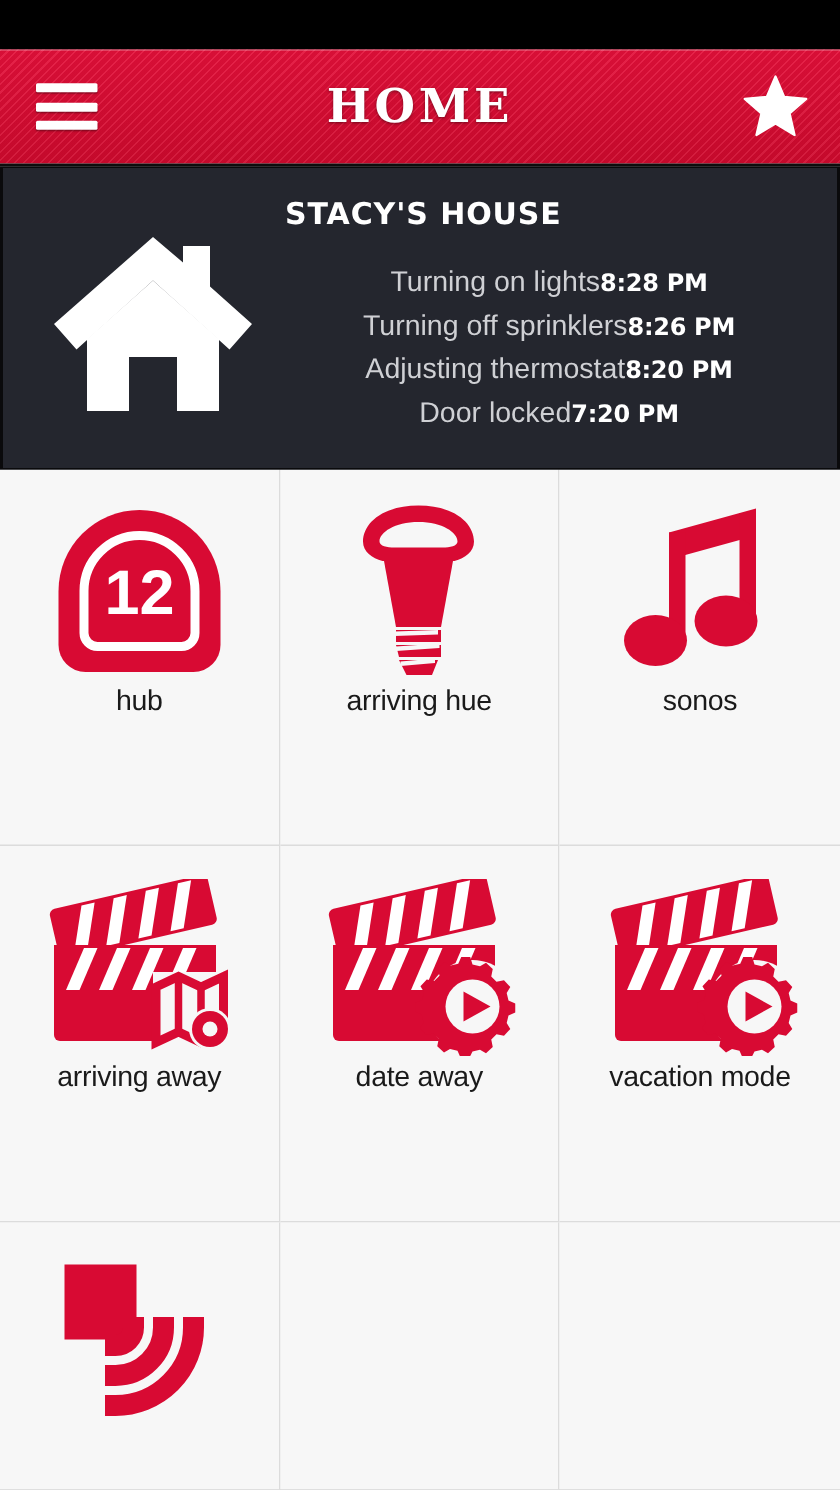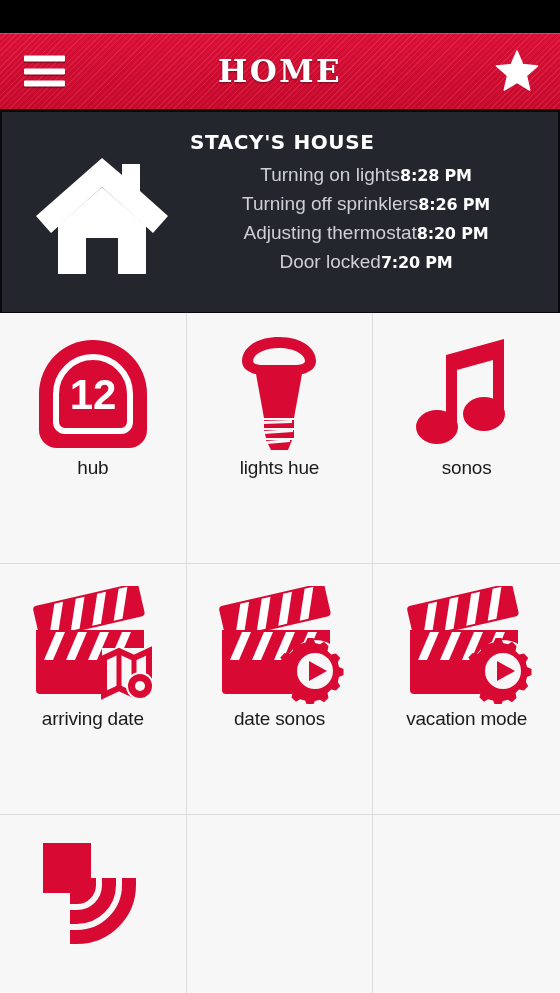--- a/index.html
+++ b/index.html
@@ -51,21 +51,21 @@
   .activity {
     position:relative; height:202px; background:#24262e;
     border:1px solid #0a0a0c; border-left-width:2px; border-right-width:2px;
     display:flex; align-items:flex-start; padding:18px 16px 0 16px;
   }
   .house-wrap { width:168px; display:flex; align-items:center; justify-content:center; padding-top:26px; }
   .activity-body { flex:1; padding-left:4px; }
   .house-name {
     color:#fff; font-size:20px; font-weight:bold; letter-spacing:.6px;
     font-family:"DejaVu Sans", sans-serif;
-    margin-bottom:10px;
+    margin-bottom:24px;
   }
   .act-row { display:flex; align-items:baseline; justify-content:center; margin-bottom:7px; }
   .act-label { color:#cfd0d4; font-size:19px; font-weight:300; }
   .act-time { color:#fff; font-size:16px; font-weight:bold; font-family:"DejaVu Sans", sans-serif; letter-spacing:-.2px; white-space:nowrap; }
 
   
   .grid { display:grid; grid-template-columns:repeat(3,1fr); background:#f6f6f6; }
   .tile {
     height:251px; border-right:1px solid #dcdcdc; border-bottom:1px solid #dcdcdc;
     background:#f7f7f7;
@@ -154,21 +154,21 @@
           <path d="M31 86 L61 86 L61 94 L31 94 Z" fill="#d80a33"></path>
           <path d="M31 96 L61 96 L61 104 L33 104 Z" fill="#d80a33"></path>
           <path d="M33 106 L59 106 L55 116 L38 116 Z" fill="#d80a33"></path>
           <g fill="#f7f7f7">
             <path d="M30 87 L59 86 L59 89 L30 90 Z"></path>
             <path d="M31 97 L60 95 L60 98 L31 100 Z"></path>
             <path d="M34 107 L57 105 L57 108 L34 110 Z"></path>
           </g>
         </svg>
       </div>
-      <div class="tile-label">lights hue</div>
+      <div class="tile-label">arriving hue</div>
     </div>
 
     <div class="tile">
       <div class="tile-icon">
         <svg width="102" height="118" viewBox="0 0 102 118" aria-hidden="true">
           <path fill="#d80a33" d="M30 20 L88 4 L88 22 L30 38 Z"></path>
           <rect x="30" y="20" width="11" height="72" fill="#d80a33"></rect>
           <rect x="77" y="7" width="11" height="72" fill="#d80a33"></rect>
           <ellipse cx="21" cy="92" rx="21" ry="17" fill="#d80a33"></ellipse>
           <ellipse cx="68" cy="79" rx="21" ry="17" fill="#d80a33"></ellipse>
@@ -200,21 +200,21 @@
             <rect x="0" y="0" width="54" height="50" fill="#f7f7f7"></rect>
             <path d="M2 10 L17 3 L32 10 L47 3 L47 40 L32 47 L17 40 L2 47 Z" fill="none" stroke="#d80a33" stroke-width="6"></path>
             <path d="M17 3 L17 40" stroke="#d80a33" stroke-width="5"></path>
             <path d="M32 10 L32 47" stroke="#d80a33" stroke-width="5"></path>
             <circle cx="38" cy="38" r="14" fill="#f7f7f7"></circle>
             <circle cx="38" cy="38" r="12" fill="#d80a33"></circle>
             <circle cx="38" cy="38" r="5" fill="#f7f7f7"></circle>
           </g>
         </svg>
       </div>
-      <div class="tile-label">arriving date</div>
+      <div class="tile-label">arriving away</div>
     </div>
 
     <div class="tile">
       <div class="tile-icon">
         <svg width="130" height="118" viewBox="0 0 130 118" aria-hidden="true">
           <g transform="rotate(-13 62 30)">
             <rect x="8" y="8" width="108" height="34" rx="4" fill="#d80a33"></rect>
             <g fill="#ffffff">
               <path d="M18 40 L30 10 L39 10 L27 40 Z"></path>
               <path d="M40 40 L52 10 L61 10 L49 40 Z"></path>
@@ -230,21 +230,21 @@
             <path d="M82 74 L94 46 L103 46 L91 74 Z"></path>
           </g>
           <g transform="translate(72,56)">
             <circle cx="29" cy="29" r="31" fill="#f7f7f7"></circle>
             <path fill="#d80a33" d="M29 1 L34 2.2 L38 -0.2 L42.5 4 L41.5 9 L45 12.5 L50 11.5 L54.2 16 L51.8 20 L53 25 L57.5 27 L57.5 33 L53 35 L51.8 40 L54.2 44 L50 48.5 L45 47.5 L41.5 51 L42.5 56 L38 60.2 L34 57.8 L29 59 L27 63 L21 63 L19 58.5 L14 57.3 L10 59.7 L5.5 55.5 L6.5 50.5 L3 47 L-2 48 L-6 43.5 L-3.6 39.5 L-4.8 34.5 L-9 32.5 L-9 26.5 L-4.5 24.5 L-3.3 19.5 L-5.7 15.5 L-1.5 11 L3.5 12 L7 8.5 L6 3.5 L10.5 -0.7 L14.5 1.7 L19.5 0.5 L21.5 -4 L27.5 -4 Z"></path>
             <circle cx="29" cy="29" r="18" fill="#f7f7f7"></circle>
             <path d="M23 19 L41 29 L23 39 Z" fill="#d80a33"></path>
           </g>
         </svg>
       </div>
-      <div class="tile-label">date sonos</div>
+      <div class="tile-label">date away</div>
     </div>
 
     <div class="tile">
       <div class="tile-icon">
         <svg width="130" height="118" viewBox="0 0 130 118" aria-hidden="true">
           <g transform="rotate(-13 62 30)">
             <rect x="8" y="8" width="108" height="34" rx="4" fill="#d80a33"></rect>
             <g fill="#ffffff">
               <path d="M18 40 L30 10 L39 10 L27 40 Z"></path>
               <path d="M40 40 L52 10 L61 10 L49 40 Z"></path>

